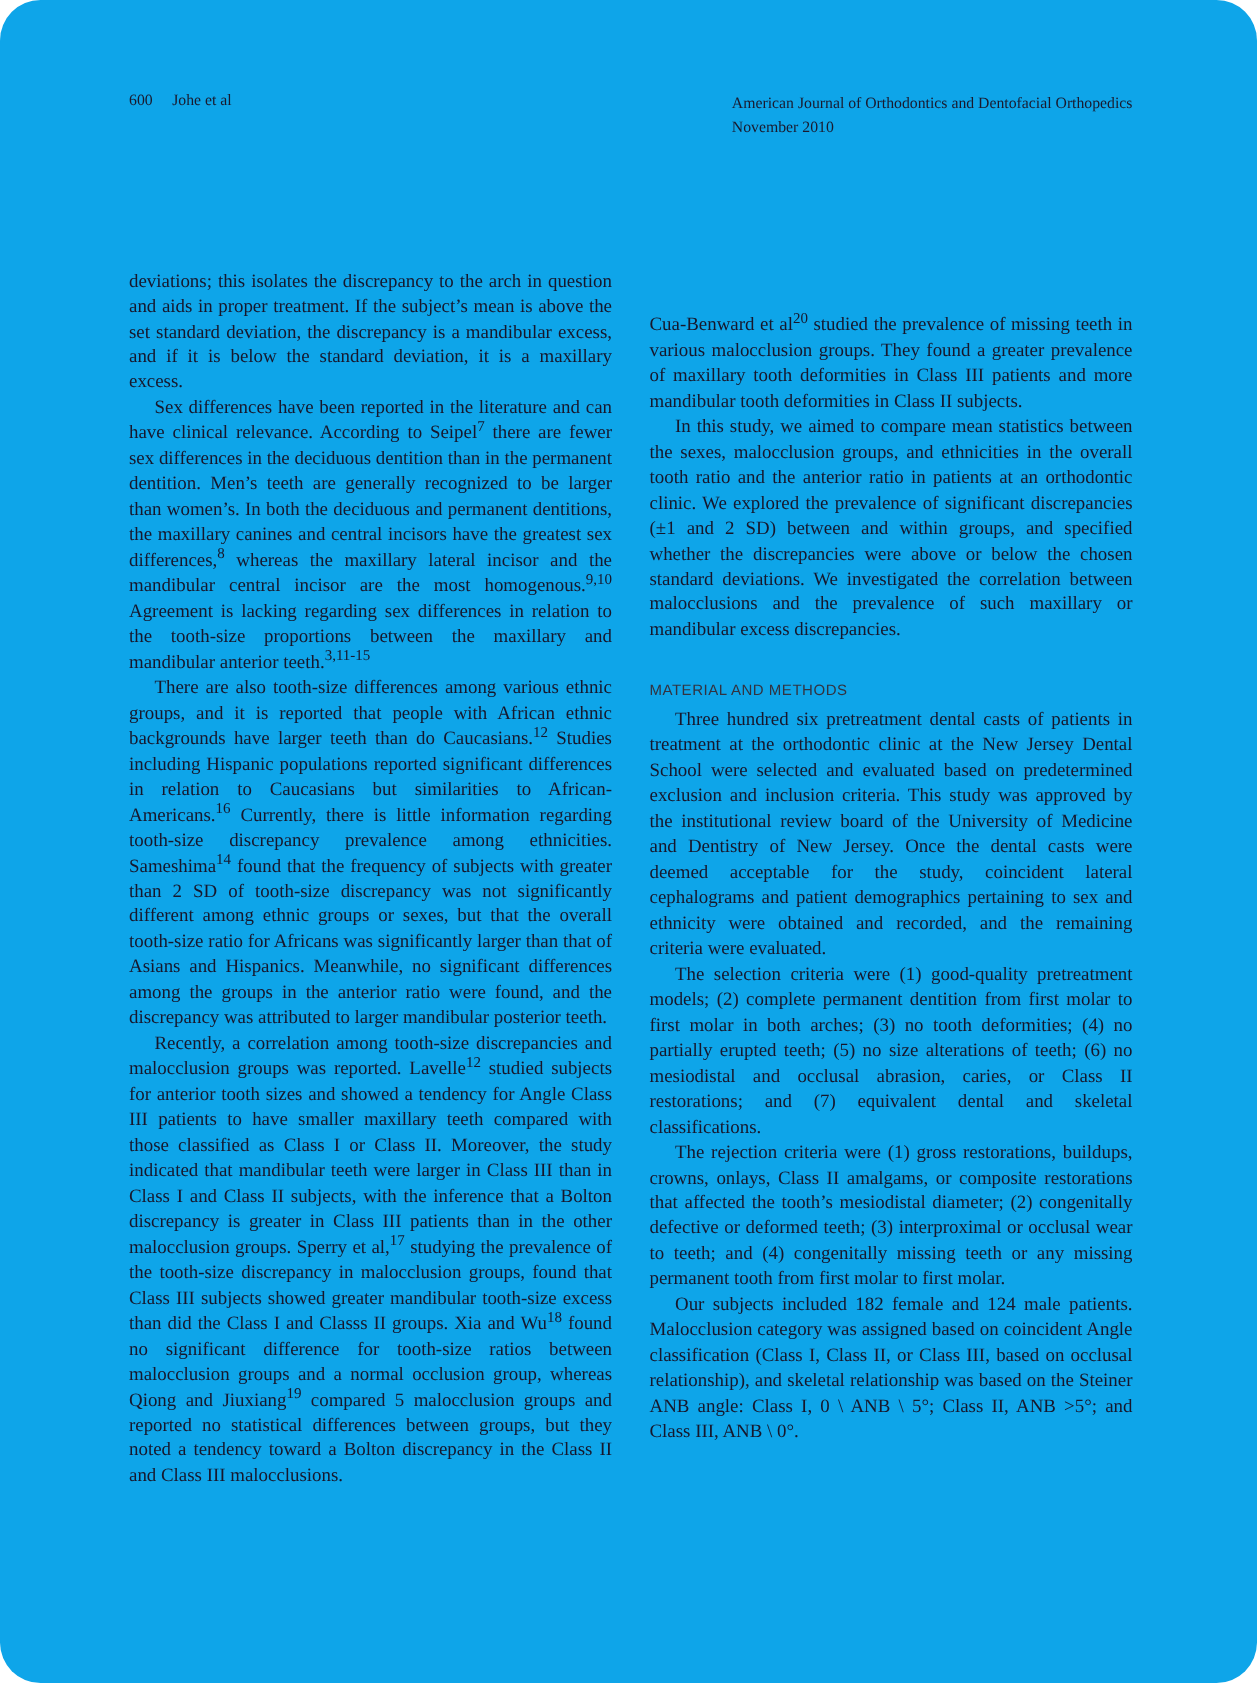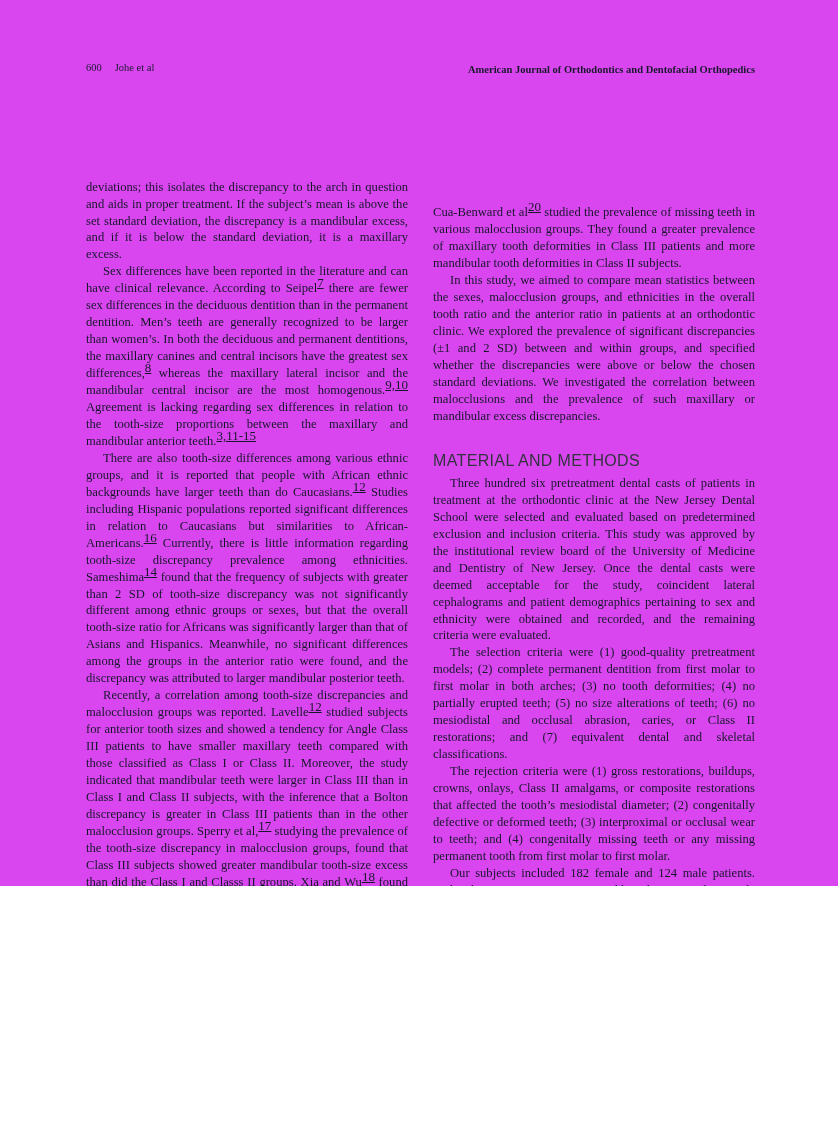--- a/index.html
+++ b/index.html
@@ -8,24 +8,25 @@
     padding: 0;
     background: #ffffff;
   }
   body {
     font-family: "Liberation Serif", "DejaVu Serif", serif;
     color: #1a1a2e;
   }
   .page {
     position: relative;
     width: 838px;
-    height: 886px;
-    background: #d946ef;
+    height: 1122px;
+    background: #0ea5e9;
     overflow: hidden;
     box-sizing: border-box;
+    border-radius: 27px;
   }
 
   
   .running-head {
     position: absolute;
     left: 86px;
     top: 62px;
     width: 669px;
     height: 40px;
   }
@@ -43,21 +44,20 @@
     margin-right: 13px;
   }
   .rh-right {
     position: absolute;
     right: 0;
     top: 0;
     font-family: "Liberation Serif", "DejaVu Serif", serif;
     font-size: 10.5px;
     color: #1a1a2e;
     line-height: 15.5px;
-    font-weight: bold;
   }
   .rh-right .rh-line2 {
     display: block;
   }
 
   
   .columns {
     position: absolute;
     left: 86px;
     top: 123px;
@@ -84,50 +84,50 @@
     hyphens: manual;
   }
   p.body-par.indent {
     text-indent: 17px;
   }
   p.body-par.first {
     text-indent: 0;
   }
 
   sup.ref {
-    font-size: 13px;
+    font-size: 10px;
     line-height: 0;
     vertical-align: 5px;
     color: #17172c;
-    text-decoration: underline;
   }
 
   h2.section-head {
     margin: 0;
     font-family: "Liberation Sans", "DejaVu Sans", sans-serif;
-    font-size: 16px;
+    font-size: 10px;
     font-weight: normal;
     letter-spacing: 0.35px;
     color: #333340;
     text-transform: none;
   }
   .head-gap-before { height: 27px; }
   .head-gap-after  { height: 5px; }
 </style>
 </head>
 <body>
 
 <div class="page">
 
   <div class="running-head">
     <div class="rh-left">
       <span class="rh-folio">600</span><span>Johe et al</span>
     </div>
     <div class="rh-right">
       <span>American Journal of Orthodontics and Dentofacial Orthopedics</span>
+      <span class="rh-line2">November 2010</span>
     </div>
   </div>
 
   <div class="columns">
     <div class="col col-left">
         <p class="body-par first">deviations; this isolates the discrepancy to the arch in question and aids in proper treatment. If the subject’s mean is above the set standard deviation, the discrepancy is a mandibular excess, and if it is below the standard deviation, it is a maxillary excess.</p>
         <p class="body-par indent">Sex differences have been reported in the literature and can have clinical relevance. According to Seipel<sup class="ref">7</sup> there are fewer sex differences in the deciduous dentition than in the permanent dentition. Men’s teeth are generally recognized to be larger than women’s. In both the deciduous and permanent dentitions, the maxillary canines and central incisors have the greatest sex differences,<sup class="ref">8</sup> whereas the maxillary lateral incisor and the mandibular central incisor are the most homogenous.<sup class="ref">9,10</sup> Agreement is lacking regarding sex differences in relation to the tooth-size proportions between the maxillary and mandibular anterior teeth.<sup class="ref">3,11-15</sup></p>
         <p class="body-par indent">There are also tooth-size differences among various ethnic groups, and it is reported that people with African ethnic backgrounds have larger teeth than do Caucasians.<sup class="ref">12</sup> Studies including Hispanic populations reported significant differences in relation to Caucasians but similarities to African-Americans.<sup class="ref">16</sup> Currently, there is little information regarding tooth-size discrepancy prevalence among ethnicities. Sameshima<sup class="ref">14</sup> found that the frequency of subjects with greater than 2 SD of tooth-size discrepancy was not significantly different among ethnic groups or sexes, but that the overall tooth-size ratio for Africans was significantly larger than that of Asians and Hispanics. Meanwhile, no significant differences among the groups in the anterior ratio were found, and the discrepancy was attributed to larger mandibular posterior teeth.</p>
         <p class="body-par indent">Recently, a correlation among tooth-size discrepancies and malocclusion groups was reported. Lavelle<sup class="ref">12</sup> studied subjects for anterior tooth sizes and showed a tendency for Angle Class III patients to have smaller maxillary teeth compared with those classified as Class I or Class II. Moreover, the study indicated that mandibular teeth were larger in Class III than in Class I and Class II subjects, with the inference that a Bolton discrepancy is greater in Class III patients than in the other malocclusion groups. Sperry et al,<sup class="ref">17</sup> studying the prevalence of the tooth-size discrepancy in malocclusion groups, found that Class III subjects showed greater mandibular tooth-size excess than did the Class I and Classs II groups. Xia and Wu<sup class="ref">18</sup> found no significant difference for tooth-size ratios between malocclusion groups and a normal occlusion group, whereas Qiong and Jiuxiang<sup class="ref">19</sup> compared 5 malocclusion groups and reported no statistical differences between groups, but they noted a tendency toward a Bolton discrepancy in the Class II and Class III malocclusions.</p>
       </div>

